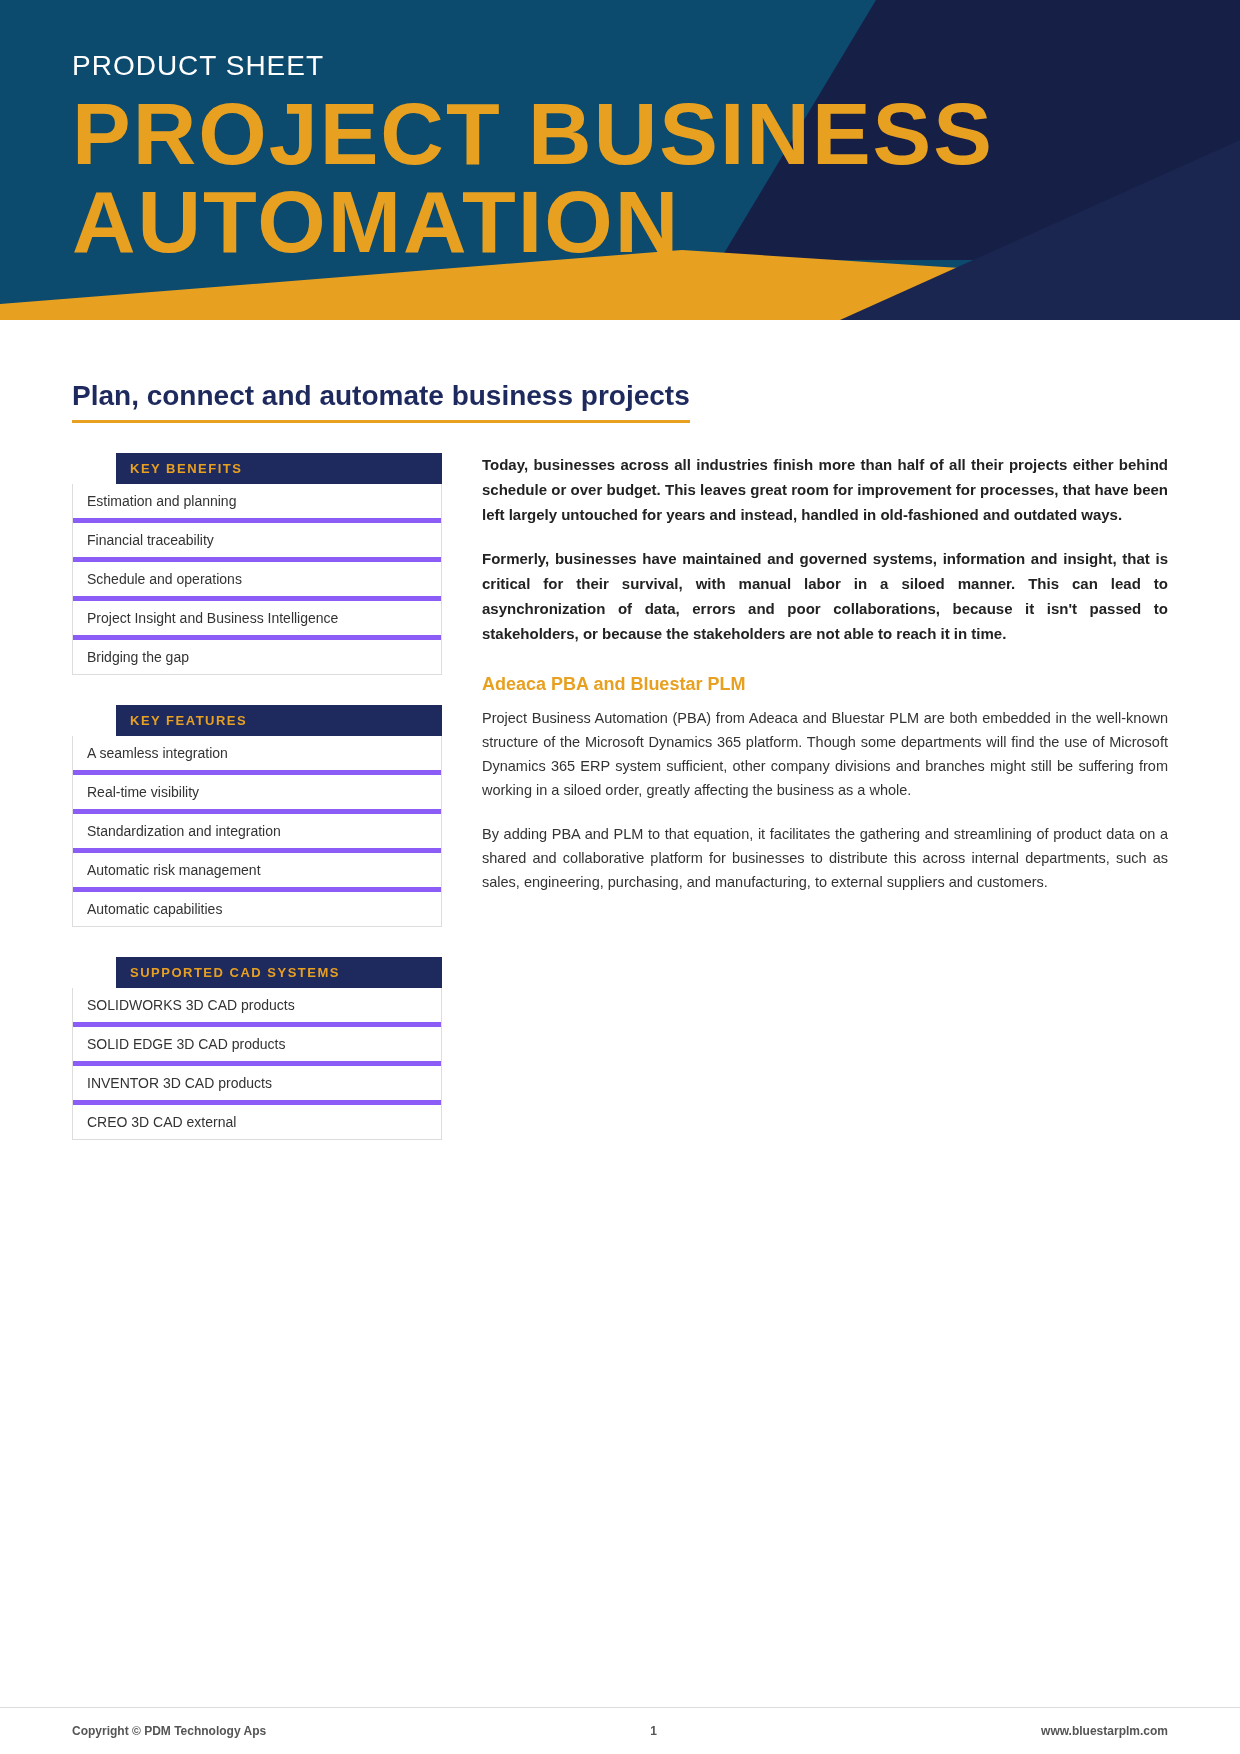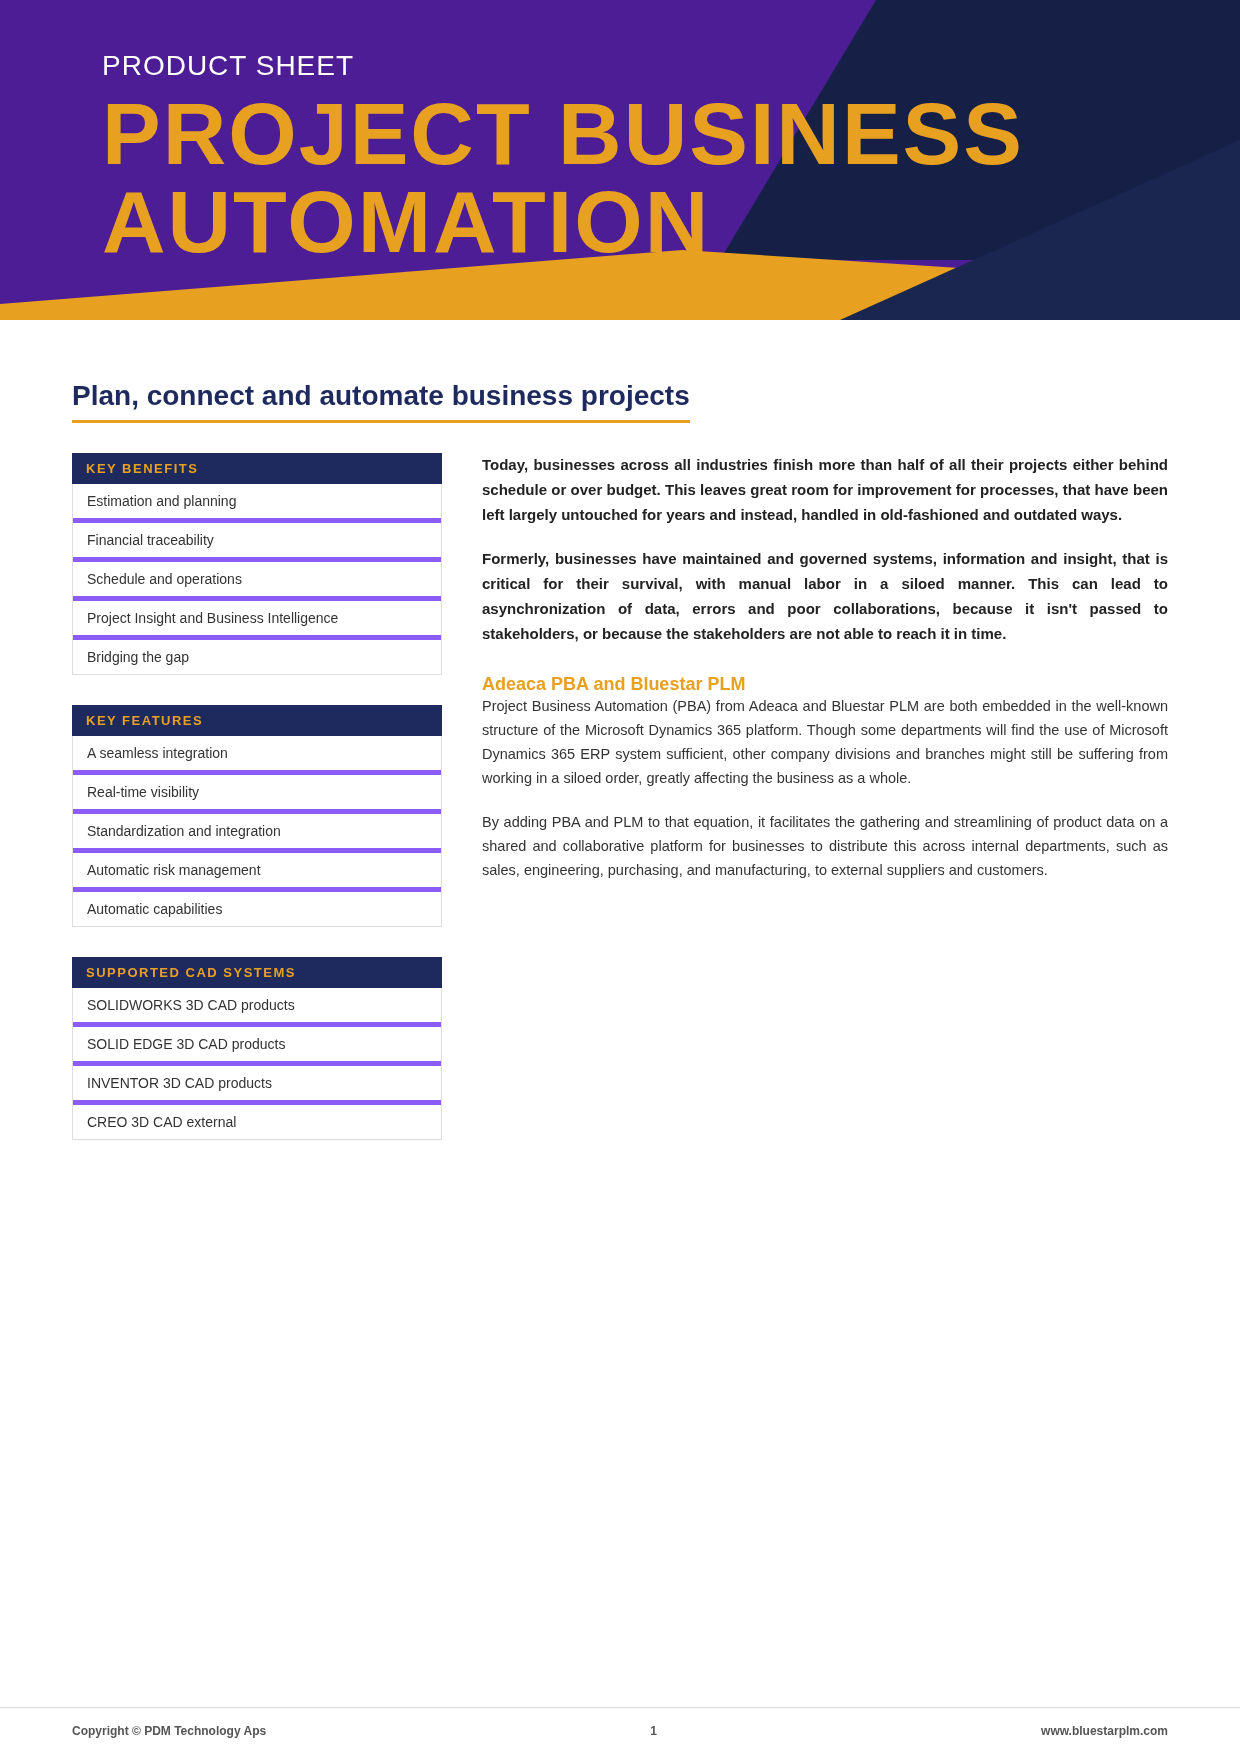--- a/index.html
+++ b/index.html
@@ -12,25 +12,24 @@
       width: 1240px;
       min-height: 1754px;
       font-family: Arial, sans-serif;
       background: #fff;
       position: relative;
     }
 
     
     .header {
       position: relative;
-      background: #4c1d95;
+      background: #0c4a6e;
       width: 100%;
       height: 320px;
       overflow: hidden;
-      padding-left: 30px;
     }
 
     
     .shape-dark {
       position: absolute;
       top: 0;
       right: 0;
       width: 520px;
       height: 260px;
       background: #162047;
@@ -113,20 +112,21 @@
     }
 
     .sidebar-box-header {
       background: #1e2a5e;
       color: #e8a020;
       font-size: 13px;
       font-weight: 800;
       letter-spacing: 1.5px;
       padding: 8px 14px;
       text-transform: uppercase;
+      margin-left: 44px;
     }
 
     .sidebar-box-items {
       border-left: 1px solid #ddd;
       border-right: 1px solid #ddd;
       border-bottom: 1px solid #ddd;
     }
 
     .sidebar-item {
       padding: 9px 14px;
@@ -159,20 +159,21 @@
       color: #222;
       margin-bottom: 28px;
       line-height: 1.65;
       text-align: justify;
     }
 
     .subsection-title {
       color: #e8a020;
       font-size: 18px;
       font-weight: 700;
+      margin-bottom: 12px;
     }
 
     .body-text {
       font-size: 14.5px;
       color: #333;
       line-height: 1.65;
       margin-bottom: 20px;
       text-align: justify;
     }
 

